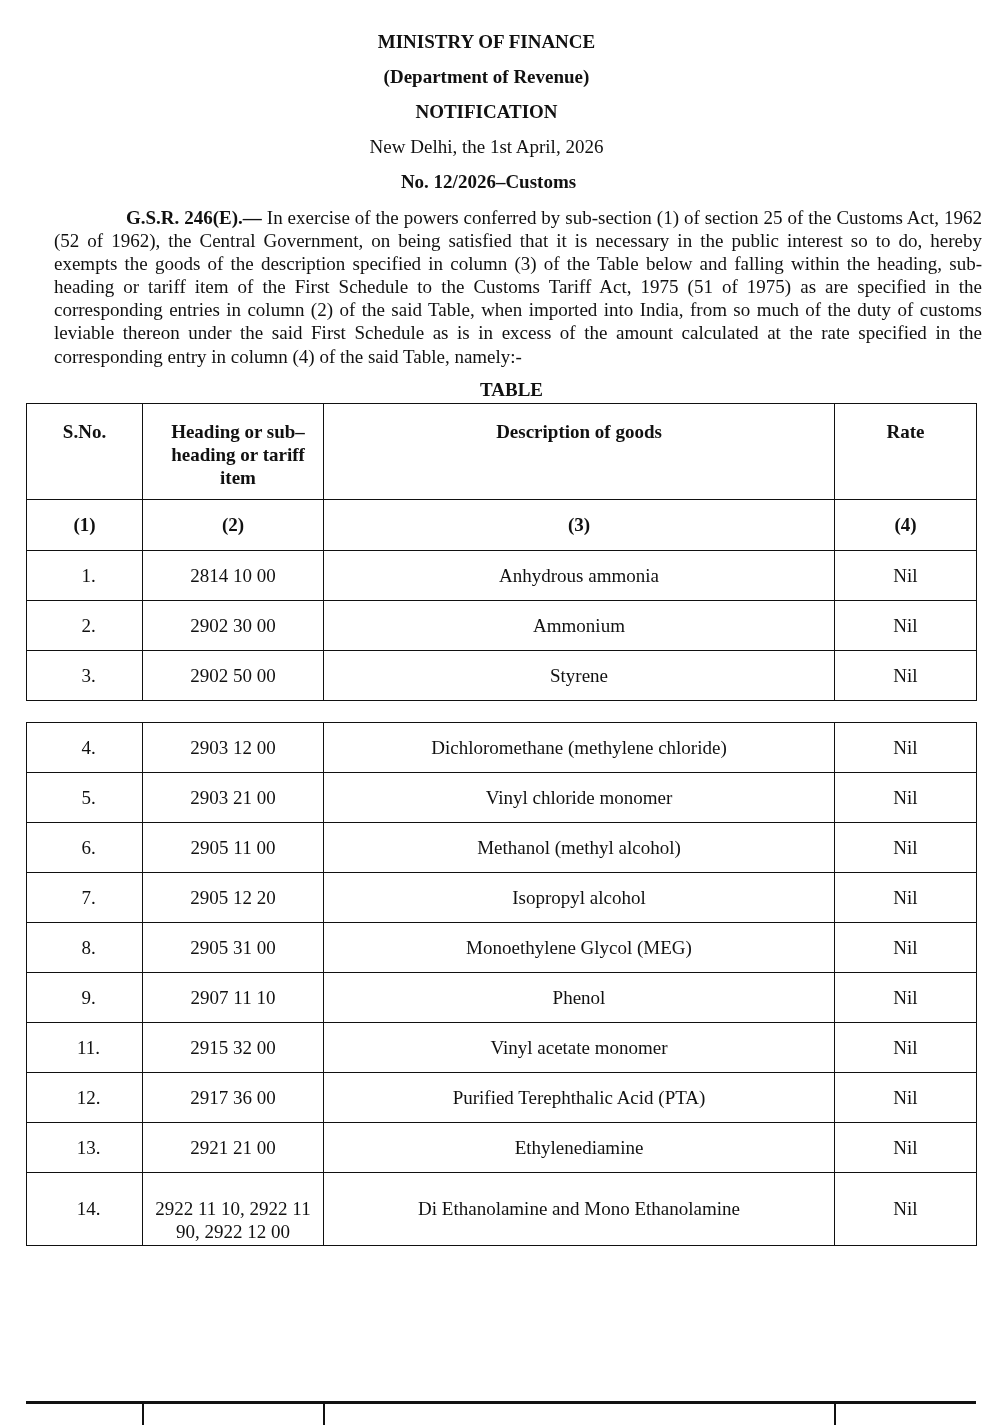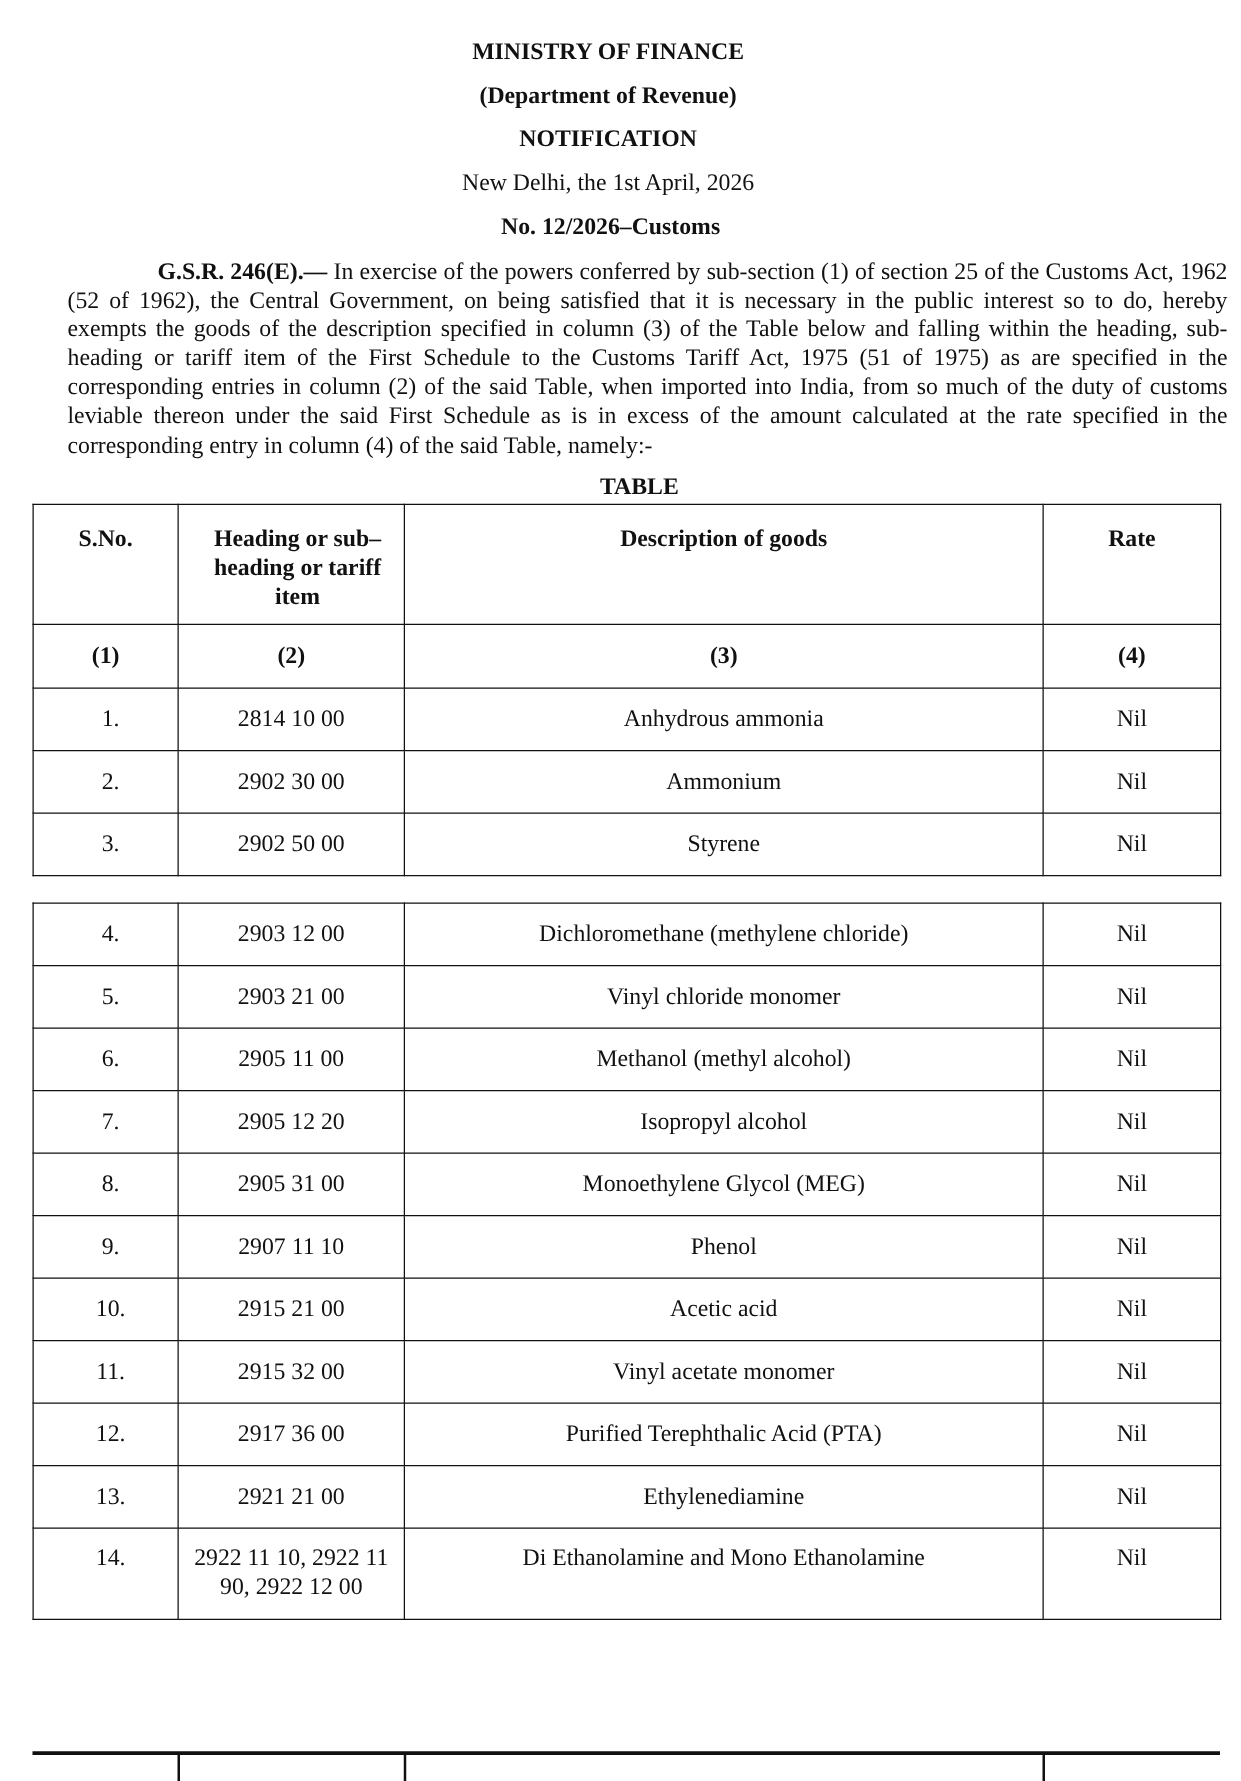--- a/index.html
+++ b/index.html
@@ -15,21 +15,21 @@
   .para { position: absolute; left: 54px; width: 928px; top: 206px; text-align: justify;
           line-height: 23.1px; text-indent: 72px; }
   #tbl-title { top: 378px; left: 15px; }
   table { position: absolute; left: 26px; width: 950px; border-collapse: collapse; table-layout: fixed; }
   td, th { border: 1.5px solid #111; text-align: center; padding: 0 6px; font-weight: normal; }
   th { font-weight: bold; vertical-align: top; line-height: 23px; padding-top: 16px; }
   col.c1 { width: 116px; } col.c2 { width: 181px; } col.c3 { width: 511px; } col.c4 { width: 142px; }
   #t1 { top: 403px; }
   #t2 { top: 722px; }
   .c-sno { padding-left: 14px; }
-  .wrapcell { line-height: 23px; vertical-align: top; padding-top: 12px; }
+  .wrapcell { line-height: 23px; vertical-align: top; padding-top: 24px; }
   .bottom-line { position:absolute; left:26px; width:950px; top:1401px; height:3px; background:#111; }
   .stub { position:absolute; top:1403px; height:22px; width:1.5px; background:#111; }
 </style>
 </head>
 <body>
 
 <div class="hdr b" id="h1">MINISTRY OF FINANCE</div>
 <div class="hdr b" id="h2">(Department of Revenue)</div>
 <div class="hdr b" id="h3">NOTIFICATION</div>
 <div class="hdr" id="h4">New Delhi, the 1st April, 2026</div>
@@ -119,26 +119,20 @@
         <td>2905 31 00</td>
         <td>Monoethylene Glycol (MEG)</td>
         <td>Nil</td>
       </tr>
       <tr style="height: 50px;">
         <td class="c-sno">9.</td>
         <td>2907 11 10</td>
         <td>Phenol</td>
         <td>Nil</td>
       </tr>
-      <tr style="height: 50px;">
-        <td class="c-sno">10.</td>
-        <td>2915 21 00</td>
-        <td>Acetic acid</td>
-        <td>Nil</td>
-      </tr>
       <tr style="height: 50px; margin-top: 44px;">
         <td class="c-sno">11.</td>
         <td>2915 32 00</td>
         <td>Vinyl acetate monomer</td>
         <td>Nil</td>
       </tr>
       <tr style="height: 50px;">
         <td class="c-sno">12.</td>
         <td>2917 36 00</td>
         <td>Purified Terephthalic Acid (PTA)</td>

